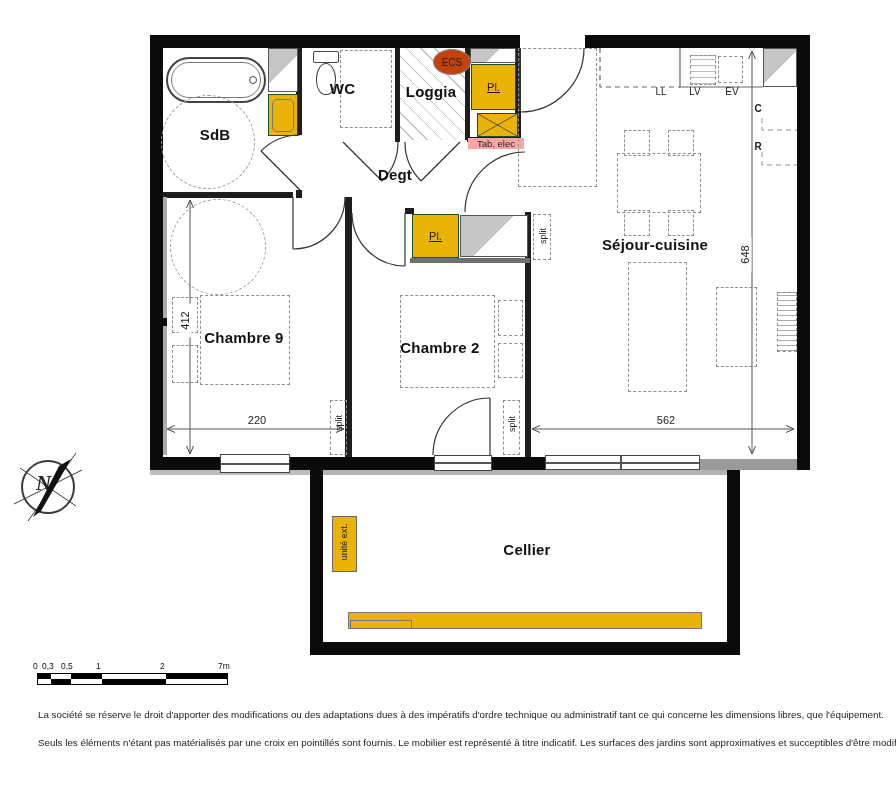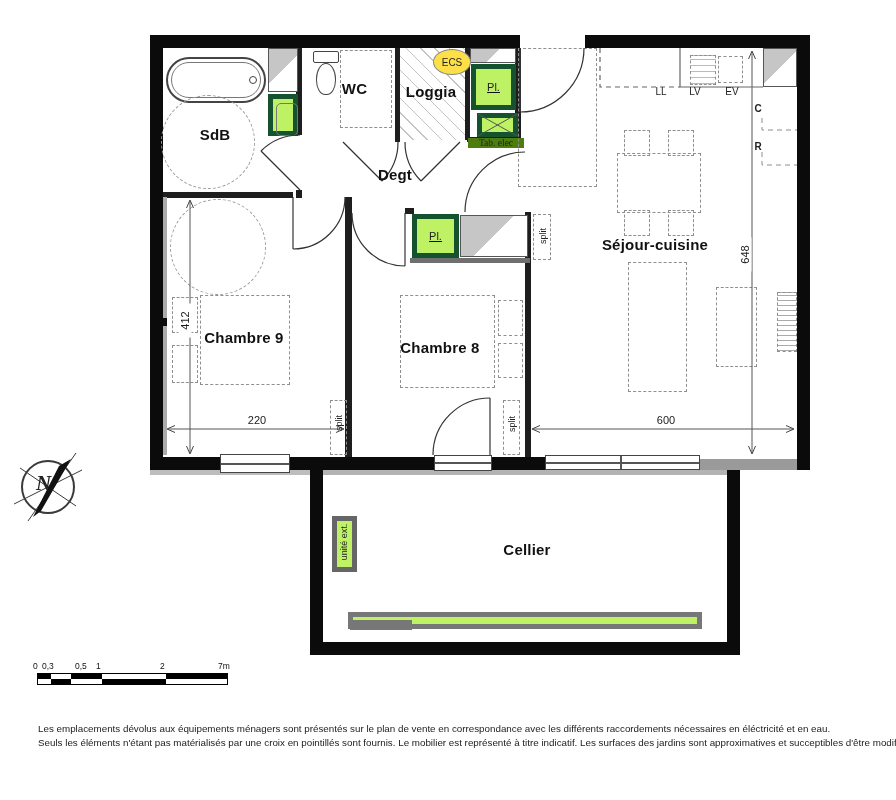--- a/index.html
+++ b/index.html
@@ -2,21 +2,21 @@
 <html><head>
 <meta charset="utf-8">
 <style>
   html,body{margin:0;padding:0;background:#fff;}
   #stage{position:relative;width:896px;height:800px;background:#fff;overflow:hidden;
          font-family:"Liberation Sans", sans-serif;color:#111;}
   .abs{position:absolute;}
   .wall{position:absolute;background:#0b0b0b;}
   .iwall{position:absolute;background:#1e1e1e;}
   .gray{position:absolute;background:#9a9a9a;}
-  .box{position:absolute;background:#bef264;border:5px solid #14532d;box-sizing:border-box;text-decoration:underline;}
+  .box{position:absolute;background:#eab308;border:1px solid #14532d;box-sizing:border-box;text-decoration:underline;}
   .dash{position:absolute;border:1px dashed #8f8f8f;box-sizing:border-box;}
   .dcircle{position:absolute;border:1px dashed #9a9a9a;border-radius:50%;box-sizing:border-box;}
   .gaine{position:absolute;border:1px solid #555;box-sizing:border-box;
          background:linear-gradient(135deg,#c6c6c6 49.4%,#ffffff 50%);}
   .win{position:absolute;background:#fff;border:1px solid #444;box-sizing:border-box;}
   .win .mid{position:absolute;left:0;right:0;top:46%;height:2px;background:#555;}
   .lbl{position:absolute;font-weight:bold;font-size:15px;text-align:center;letter-spacing:.2px;}
   .slbl{position:absolute;font-size:10px;text-align:center;color:#222;}
   .dimlbl{position:absolute;font-size:11px;text-align:center;color:#1a1a1a;background:#fff;line-height:13px;}
   .vl{transform:rotate(-90deg);transform-origin:center center;}
@@ -82,29 +82,29 @@
   <div class="abs" style="left:316px;top:63px;width:20px;height:32px;border:1.5px solid #444;border-radius:50% 50% 46% 46%;box-sizing:border-box;"></div>
   <div class="box" style="left:268px;top:94px;width:30px;height:42px;">
     <div class="abs" style="left:3px;top:4px;width:20px;height:31px;border:1px solid #777;border-radius:5px;"></div>
   </div>
 
   <div class="gaine" style="left:268px;top:48px;width:30px;height:44px;"></div>
   <div class="gaine" style="left:470px;top:48px;width:46px;height:15px;"></div>
   <div class="gaine" style="left:763px;top:48px;width:34px;height:39px;"></div>
 
   <div class="hatch" style="left:400px;top:48px;width:65px;height:92px;"></div>
-  <div class="abs" style="left:433px;top:49px;width:38px;height:26px;border:1.5px solid #888;border-radius:50%;background:#fde047;box-sizing:border-box;display:flex;align-items:center;justify-content:center;">
+  <div class="abs" style="left:433px;top:49px;width:38px;height:26px;border:1.5px solid #888;border-radius:50%;background:#c2410c;box-sizing:border-box;display:flex;align-items:center;justify-content:center;">
     <span class="abs" style="position:static;font-size:10px;color:#222;">ECS</span>
   </div>
 
   <div class="box" style="left:471px;top:64px;width:45px;height:46px;display:flex;align-items:center;justify-content:center;">
     <span style="font-size:11px;color:#222;">Pl.</span>
   </div>
   <div class="box" style="left:477px;top:113px;width:41px;height:24px;"></div>
-  <div class="slbl" style="left:468px;top:138px;width:56px;font-size:9.5px;background:#4d7c0f;font-family:Liberation Serif, serif;">Tab. elec</div>
+  <div class="slbl" style="left:468px;top:138px;width:56px;font-size:9.5px;background:#fca5a5;">Tab. elec</div>
 
   <div class="box" style="left:412px;top:214px;width:47px;height:44px;display:flex;align-items:center;justify-content:center;">
     <span style="font-size:11px;color:#222;">Pl.</span>
   </div>
   <div class="gaine" style="left:460px;top:215px;width:68px;height:42px;"></div>
   <div class="gray" style="left:410px;top:258px;width:120px;height:5px;background:#6f6f6f;"></div>
 
   <div class="dcircle" style="left:161px;top:95px;width:94px;height:94px;"></div>
   <div class="dcircle" style="left:170px;top:199px;width:96px;height:96px;"></div>
   <div class="dash" style="left:340px;top:50px;width:52px;height:78px;"></div>
@@ -188,63 +188,63 @@
     <g stroke="#3a3a3a" fill="none">
       <circle cx="48" cy="487" r="26" stroke-width="2"></circle>
       <line x1="14" y1="504" x2="82" y2="470" stroke-width="1"></line>
       <line x1="20" y1="468" x2="76" y2="506" stroke-width="1"></line>
       <line x1="28" y1="521" x2="76" y2="453" stroke-width="1"></line>
       <polygon points="33,517 41,511 71,459 59,466" fill="#111" stroke="none"></polygon>
     </g>
   </svg>
 
   <div class="lbl" style="left:185px;top:126px;width:60px;">SdB</div>
-  <div class="lbl" style="left:332px;top:80px;width:45px;">WC</div>
+  <div class="lbl" style="left:320px;top:80px;width:45px;">WC</div>
   <div class="lbl" style="left:396px;top:83px;width:70px;">Loggia</div>
   <div class="lbl" style="left:365px;top:166px;width:60px;">Degt</div>
   <div class="lbl" style="left:199px;top:329px;width:90px;">Chambre 9</div>
-  <div class="lbl" style="left:395px;top:339px;width:90px;">Chambre 8</div>
+  <div class="lbl" style="left:395px;top:339px;width:90px;">Chambre 2</div>
   <div class="lbl" style="left:595px;top:236px;width:120px;">Séjour-cuisine</div>
   <div class="lbl" style="left:487px;top:541px;width:80px;">Cellier</div>
 
   <div class="slbl" style="left:652px;top:86px;width:18px;">LL</div>
   <div class="slbl" style="left:686px;top:86px;width:18px;">LV</div>
   <div class="slbl" style="left:722px;top:86px;width:20px;">EV</div>
   <div class="slbl" style="left:752px;top:103px;width:12px;font-weight:600;">C</div>
   <div class="slbl" style="left:752px;top:141px;width:12px;font-weight:600;">R</div>
   <div class="slbl vl" style="left:530px;top:231px;width:26px;font-size:9px;">split</div>
   <div class="slbl vl" style="left:326px;top:418px;width:26px;font-size:9px;">split</div>
   <div class="slbl vl" style="left:499px;top:419px;width:26px;font-size:9px;">split</div>
   <div class="slbl vl" style="left:322px;top:537px;width:44px;font-size:9px;">unité ext.</div>
   <div class="abs" style="left:36px;top:471px;font-family:'Liberation Serif',serif;font-style:italic;font-weight:bold;font-size:21px;color:#222;">N</div>
 
   <div class="dimlbl vl" style="left:168px;top:314px;width:34px;">412</div>
   <div class="dimlbl" style="left:240px;top:414px;width:34px;">220</div>
-  <div class="dimlbl" style="left:648px;top:414px;width:36px;">600</div>
+  <div class="dimlbl" style="left:648px;top:414px;width:36px;">562</div>
   <div class="dimlbl vl" style="left:728px;top:248px;width:34px;">648</div>
 
   <div class="sblabel" style="left:33px;top:661px;">0</div>
   <div class="sblabel" style="left:42px;top:661px;">0,3</div>
-  <div class="sblabel" style="left:75px;top:661px;">0,5</div>
+  <div class="sblabel" style="left:61px;top:661px;">0,5</div>
   <div class="sblabel" style="left:96px;top:661px;">1</div>
   <div class="sblabel" style="left:160px;top:661px;">2</div>
   <div class="sblabel" style="left:218px;top:661px;">7m</div>
   <div class="scalebar">
     <div class="sbrow">
       <div class="sb" style="width:13px;background:#000;"></div>
       <div class="sb" style="width:20px;background:#fff;"></div>
       <div class="sb" style="width:31px;background:#000;"></div>
       <div class="sb" style="width:64px;background:#fff;"></div>
       <div class="sb" style="width:61px;background:#000;"></div>
     </div>
     <div class="sbrow">
       <div class="sb" style="width:13px;background:#fff;"></div>
       <div class="sb" style="width:20px;background:#000;"></div>
       <div class="sb" style="width:31px;background:#fff;"></div>
       <div class="sb" style="width:64px;background:#000;"></div>
       <div class="sb" style="width:61px;background:#fff;"></div>
     </div>
   </div>
 
-  <div class="disc" style="top:723px;">Les emplacements dévolus aux équipements ménagers sont présentés sur le plan de vente en correspondance avec les différents raccordements nécessaires en éléctricité et en eau.</div>
+  <div class="disc" style="top:709px;">La société se réserve le droit  d'apporter des modifications ou des adaptations dues à des impératifs d'ordre technique ou administratif tant ce qui concerne les dimensions libres, que l'équipement.</div>
   <div class="disc" style="top:737px;">Seuls les éléments n'étant pas matérialisés par une croix en pointillés sont fournis. Le mobilier est représenté à titre indicatif. Les surfaces des jardins sont approximatives et succeptibles d'être modifiées.</div>
 
 </div>
 
 </body></html>

